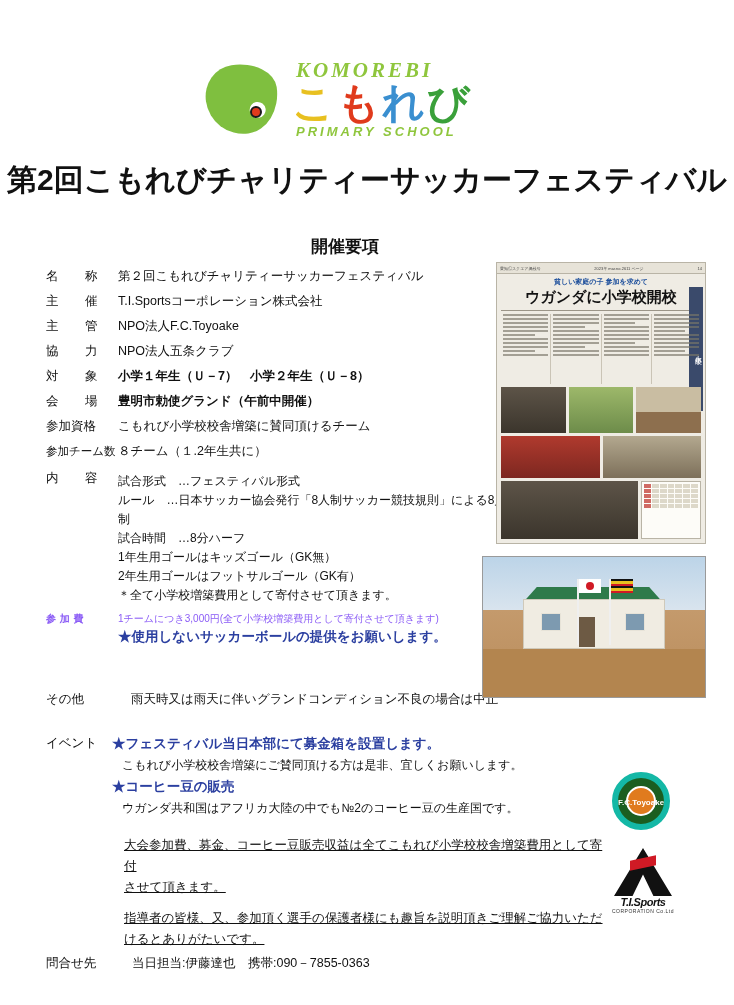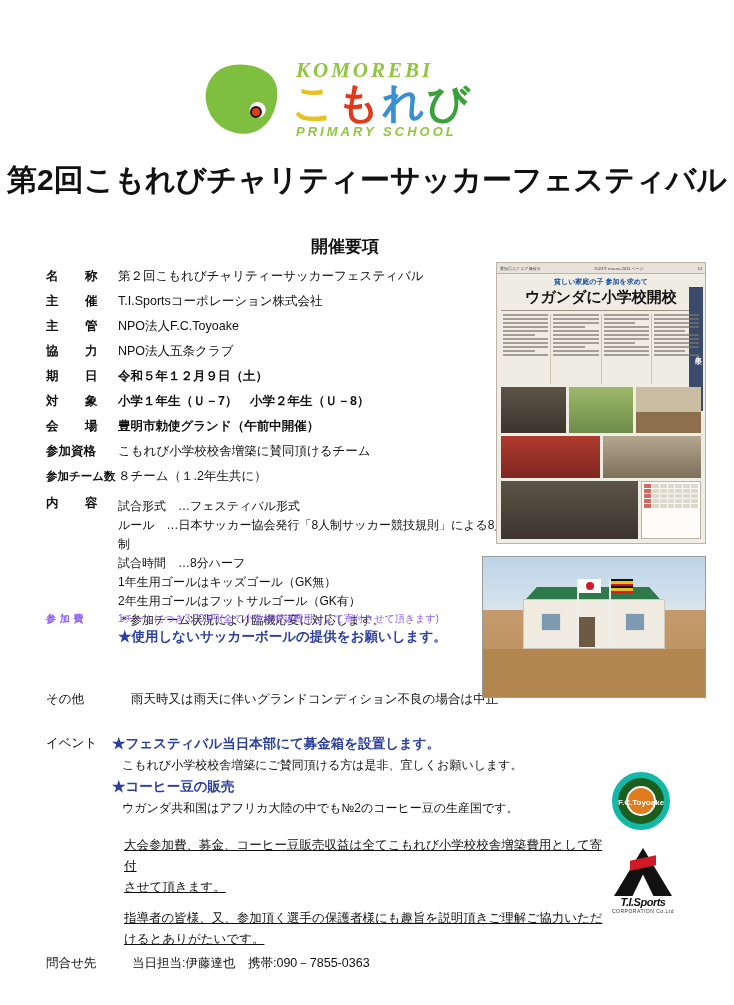--- a/index.html
+++ b/index.html
@@ -128,21 +128,21 @@
     display: flex;
     align-items: flex-start;
     margin-bottom: 8px;
     font-size: 12.5px;
     color: #111;
     line-height: 17px;
   }
   .spec-label {
     width: 72px;
     flex: 0 0 72px;
-    font-weight: bold;
+    font-weight: normal;
     letter-spacing: 0.5px;
   }
   .spec-label.wide {
     letter-spacing: 0px;
   }
   .spec-value {
     flex: 1;
   }
   .spec-value.b {
     font-weight: bold;
@@ -551,24 +551,20 @@
     </div>
     <div class="spec-row">
       <div class="spec-label">主　　管</div>
       <div class="spec-value">NPO法人F.C.Toyoake</div>
     </div>
     <div class="spec-row">
       <div class="spec-label">協　　力</div>
       <div class="spec-value">NPO法人五条クラブ</div>
     </div>
     <div class="spec-row">
-      <div class="spec-label">期　　日</div>
-      <div class="spec-value b">令和５年１２月９日（土）</div>
-    </div>
-    <div class="spec-row">
       <div class="spec-label">対　　象</div>
       <div class="spec-value b">小学１年生（Ｕ－7）　小学２年生（Ｕ－8）</div>
     </div>
     <div class="spec-row">
       <div class="spec-label">会　　場</div>
       <div class="spec-value b">豊明市勅使グランド（午前中開催）</div>
     </div>
     <div class="spec-row">
       <div class="spec-label wide">参加資格</div>
       <div class="spec-value">こもれび小学校校舎増築に賛同頂けるチーム</div>
@@ -579,21 +575,21 @@
     </div>
 
     <div class="spec-row" style="margin-top:10px">
       <div class="spec-label">内　　容</div>
       <div class="spec-value sub-lines">
         <div class="sub-line">試合形式　…フェスティバル形式</div>
         <div class="sub-line">ルール　…日本サッカー協会発行「8人制サッカー競技規則」による8人制</div>
         <div class="sub-line">試合時間　…8分ハーフ</div>
         <div class="sub-line">1年生用ゴールはキッズゴール（GK無）</div>
         <div class="sub-line">2年生用ゴールはフットサルゴール（GK有）</div>
-        <div class="sub-line">＊参加チーム状況により臨機応変に対応します。</div>
+        <div class="sub-line">＊全て小学校増築費用として寄付させて頂きます。</div>
       </div>
     </div>
   </div>
 
   <div class="fee-block">
     <div class="fee-row">
       <div class="fee-label">参 加 費</div>
       <div>1チームにつき3,000円(全て小学校増築費用として寄付させて頂きます)</div>
     </div>
     <div class="fee-note">★使用しないサッカーボールの提供をお願いします。</div>

